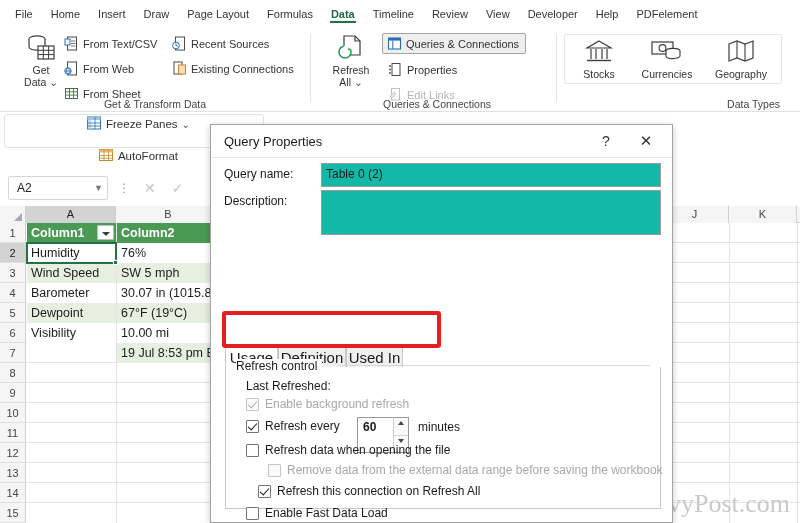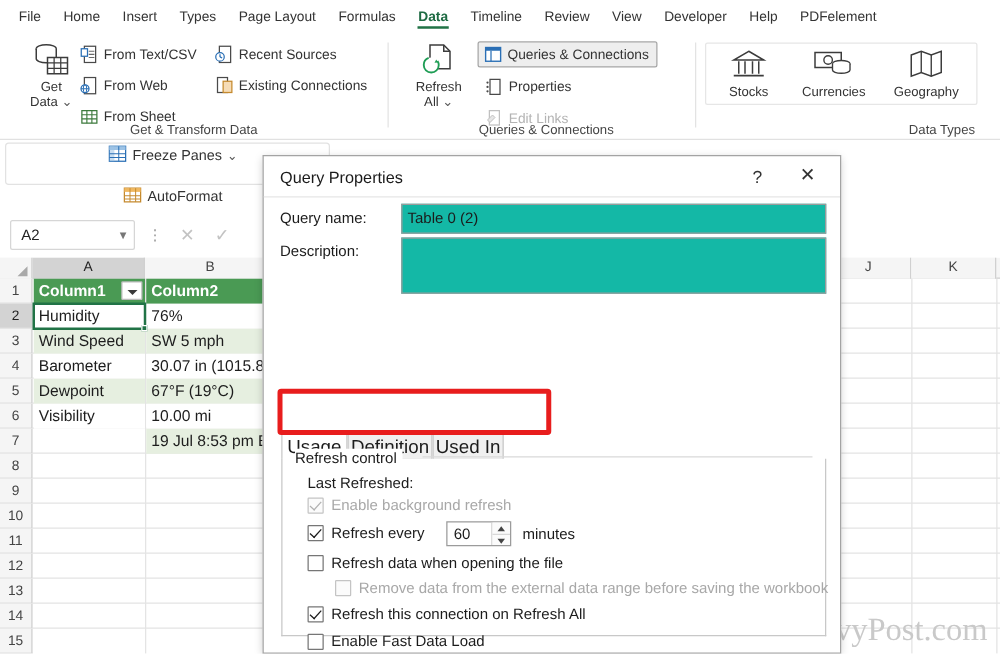--- a/index.html
+++ b/index.html
@@ -237,21 +237,21 @@
     border:4px solid #e81d1d; border-radius:3px; pointer-events:none; z-index:40;
   }
 </style>
 </head>
 <body>
 
 <div id="ribbon-tabs">
   <div class="rtab">File</div>
   <div class="rtab">Home</div>
   <div class="rtab">Insert</div>
-  <div class="rtab">Types</div>
+  <div class="rtab">Draw</div>
   <div class="rtab">Page Layout</div>
   <div class="rtab">Formulas</div>
   <div class="rtab active">Data</div>
   <div class="rtab">Timeline</div>
   <div class="rtab">Review</div>
   <div class="rtab">View</div>
   <div class="rtab">Developer</div>
   <div class="rtab">Help</div>
   <div class="rtab">PDFelement</div>
 </div>
@@ -586,40 +586,40 @@
 
     <div class="chk dim" style="left:20px; top:30px;">
       <span class="box checked"></span>
       <span>Enable background refresh</span>
     </div>
 
     <div class="chk" style="left:20px; top:52px;">
       <span class="box checked"></span>
       <span>Refresh every</span>
     </div>
-    <div id="spin-field" style="left:131px; top:50px; width:52px; height:20px;">
+    <div id="spin-field" style="left:131px; top:50px; width:52px; height:36px;font-weight:bold;">
       <div class="val">60</div>
       <div class="btns">
         <div class="up"></div>
         <div class="dn"></div>
       </div>
     </div>
     <div class="dlabel" style="left:192px; top:53px;">minutes</div>
 
     <div class="chk" style="left:20px; top:76px;">
       <span class="box"></span>
       <span>Refresh data when opening the file</span>
     </div>
 
     <div class="chk dim" style="left:42px; top:96px;">
       <span class="box"></span>
       <span>Remove data from the external data range before saving the workbook</span>
     </div>
 
-    <div class="chk" style="left:20px; top:117px;">
+    <div class="chk" style="left:32px; top:117px;">
       <span class="box checked"></span>
       <span>Refresh this connection on Refresh All</span>
     </div>
 
     <div class="chk" style="left:20px; top:139px;">
       <span class="box"></span>
       <span>Enable Fast Data Load</span>
     </div>
 
   </div>

